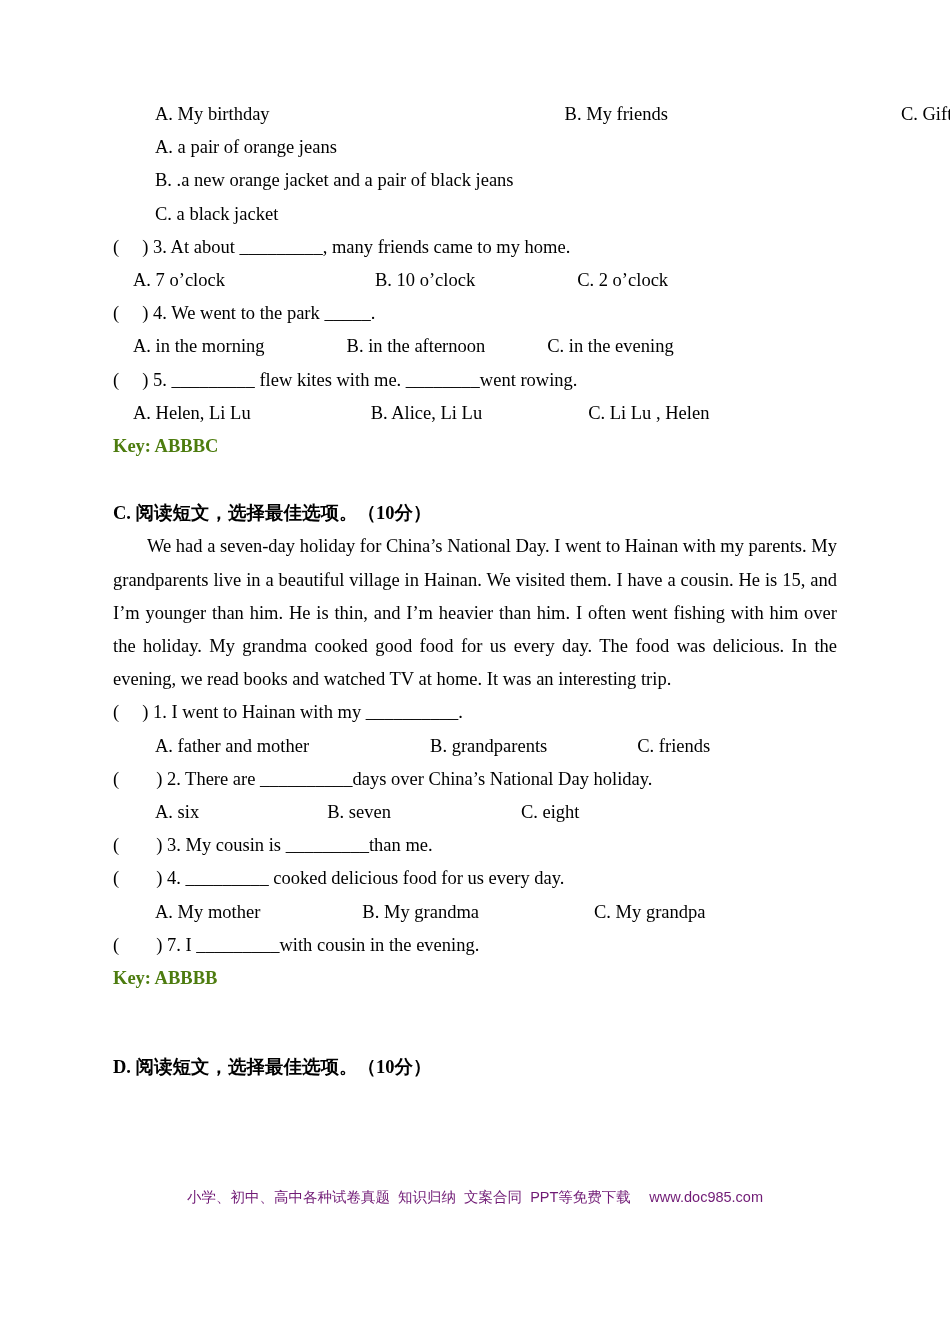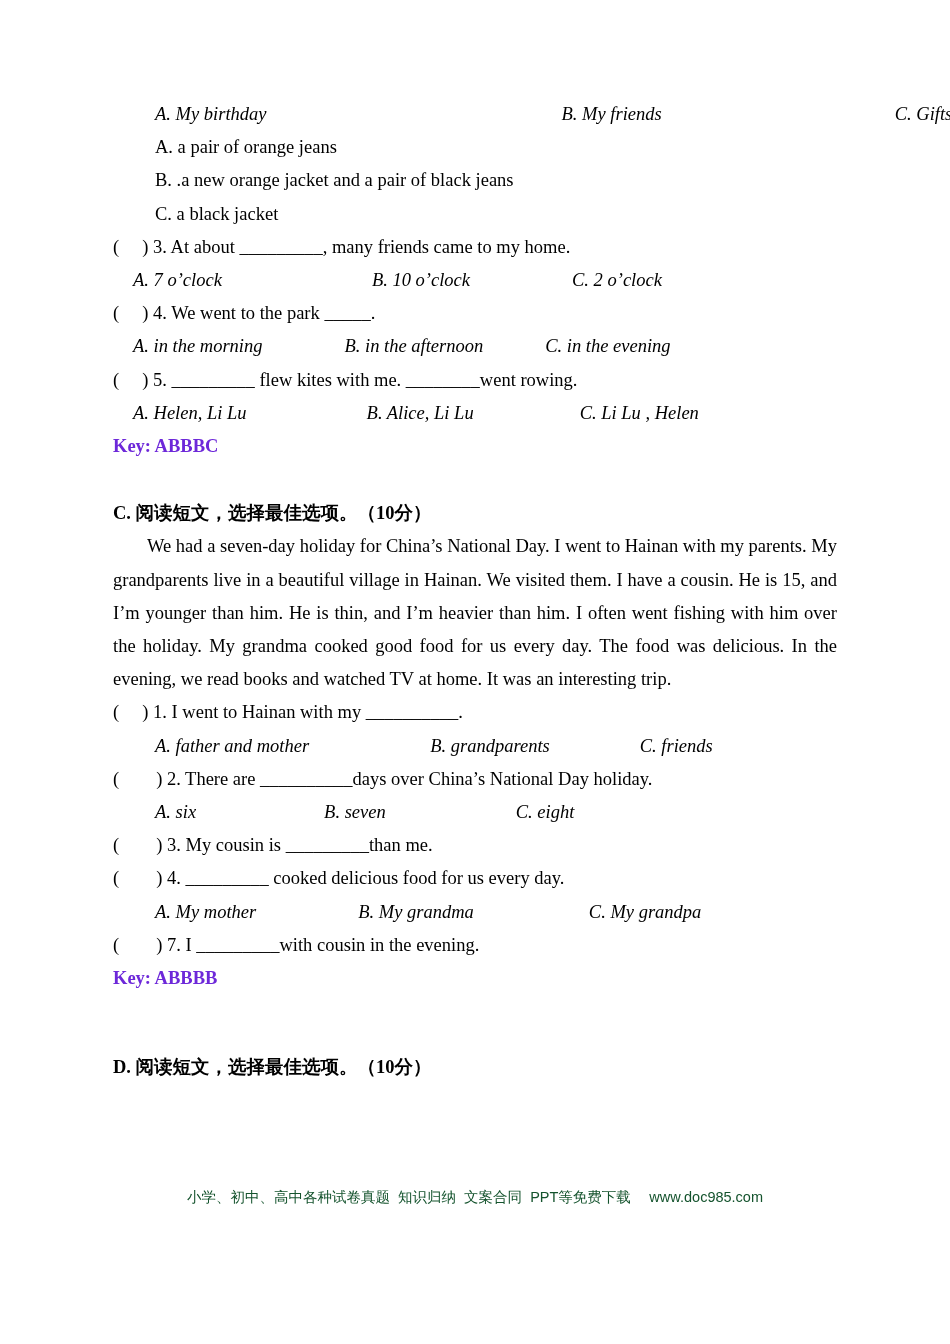--- a/index.html
+++ b/index.html
@@ -28,55 +28,54 @@
   .line {
     font-size: 18.5px;
     line-height: 33.2px;
     white-space: pre;
   }
   .opts {
     display: flex;
     font-size: 18.5px;
     line-height: 33.2px;
     white-space: pre;
-    font-style: italic;
   }
   .opt { flex: 0 0 auto; }
   .passage {
     font-size: 18.5px;
     line-height: 33.2px;
     text-align: justify;
     text-justify: inter-word;
     text-indent: 34px;
     margin: 0;
   }
   .heading {
     font-size: 18.5px;
     line-height: 33.2px;
     font-weight: bold;
     white-space: pre;
   }
   .key {
     font-size: 18.5px;
     line-height: 33.2px;
     font-weight: bold;
-    color: #6d28d9;
+    color: #4d7c0f;
     white-space: pre;
   }
   .gap-lg { height: 34px; }
   .gap-md { height: 22px; }
   .footer {
     position: absolute;
     left: 0;
     top: 1188px;
     width: 950px;
     text-align: center;
     font-family: "Liberation Sans", "DejaVu Sans", sans-serif;
     font-size: 14.5px;
-    color: #14532d;
+    color: #701a75;
     white-space: pre;
   }
 </style>
 </head>
 <body>
 
 <div id="page">
 
   <div class="content">
 

